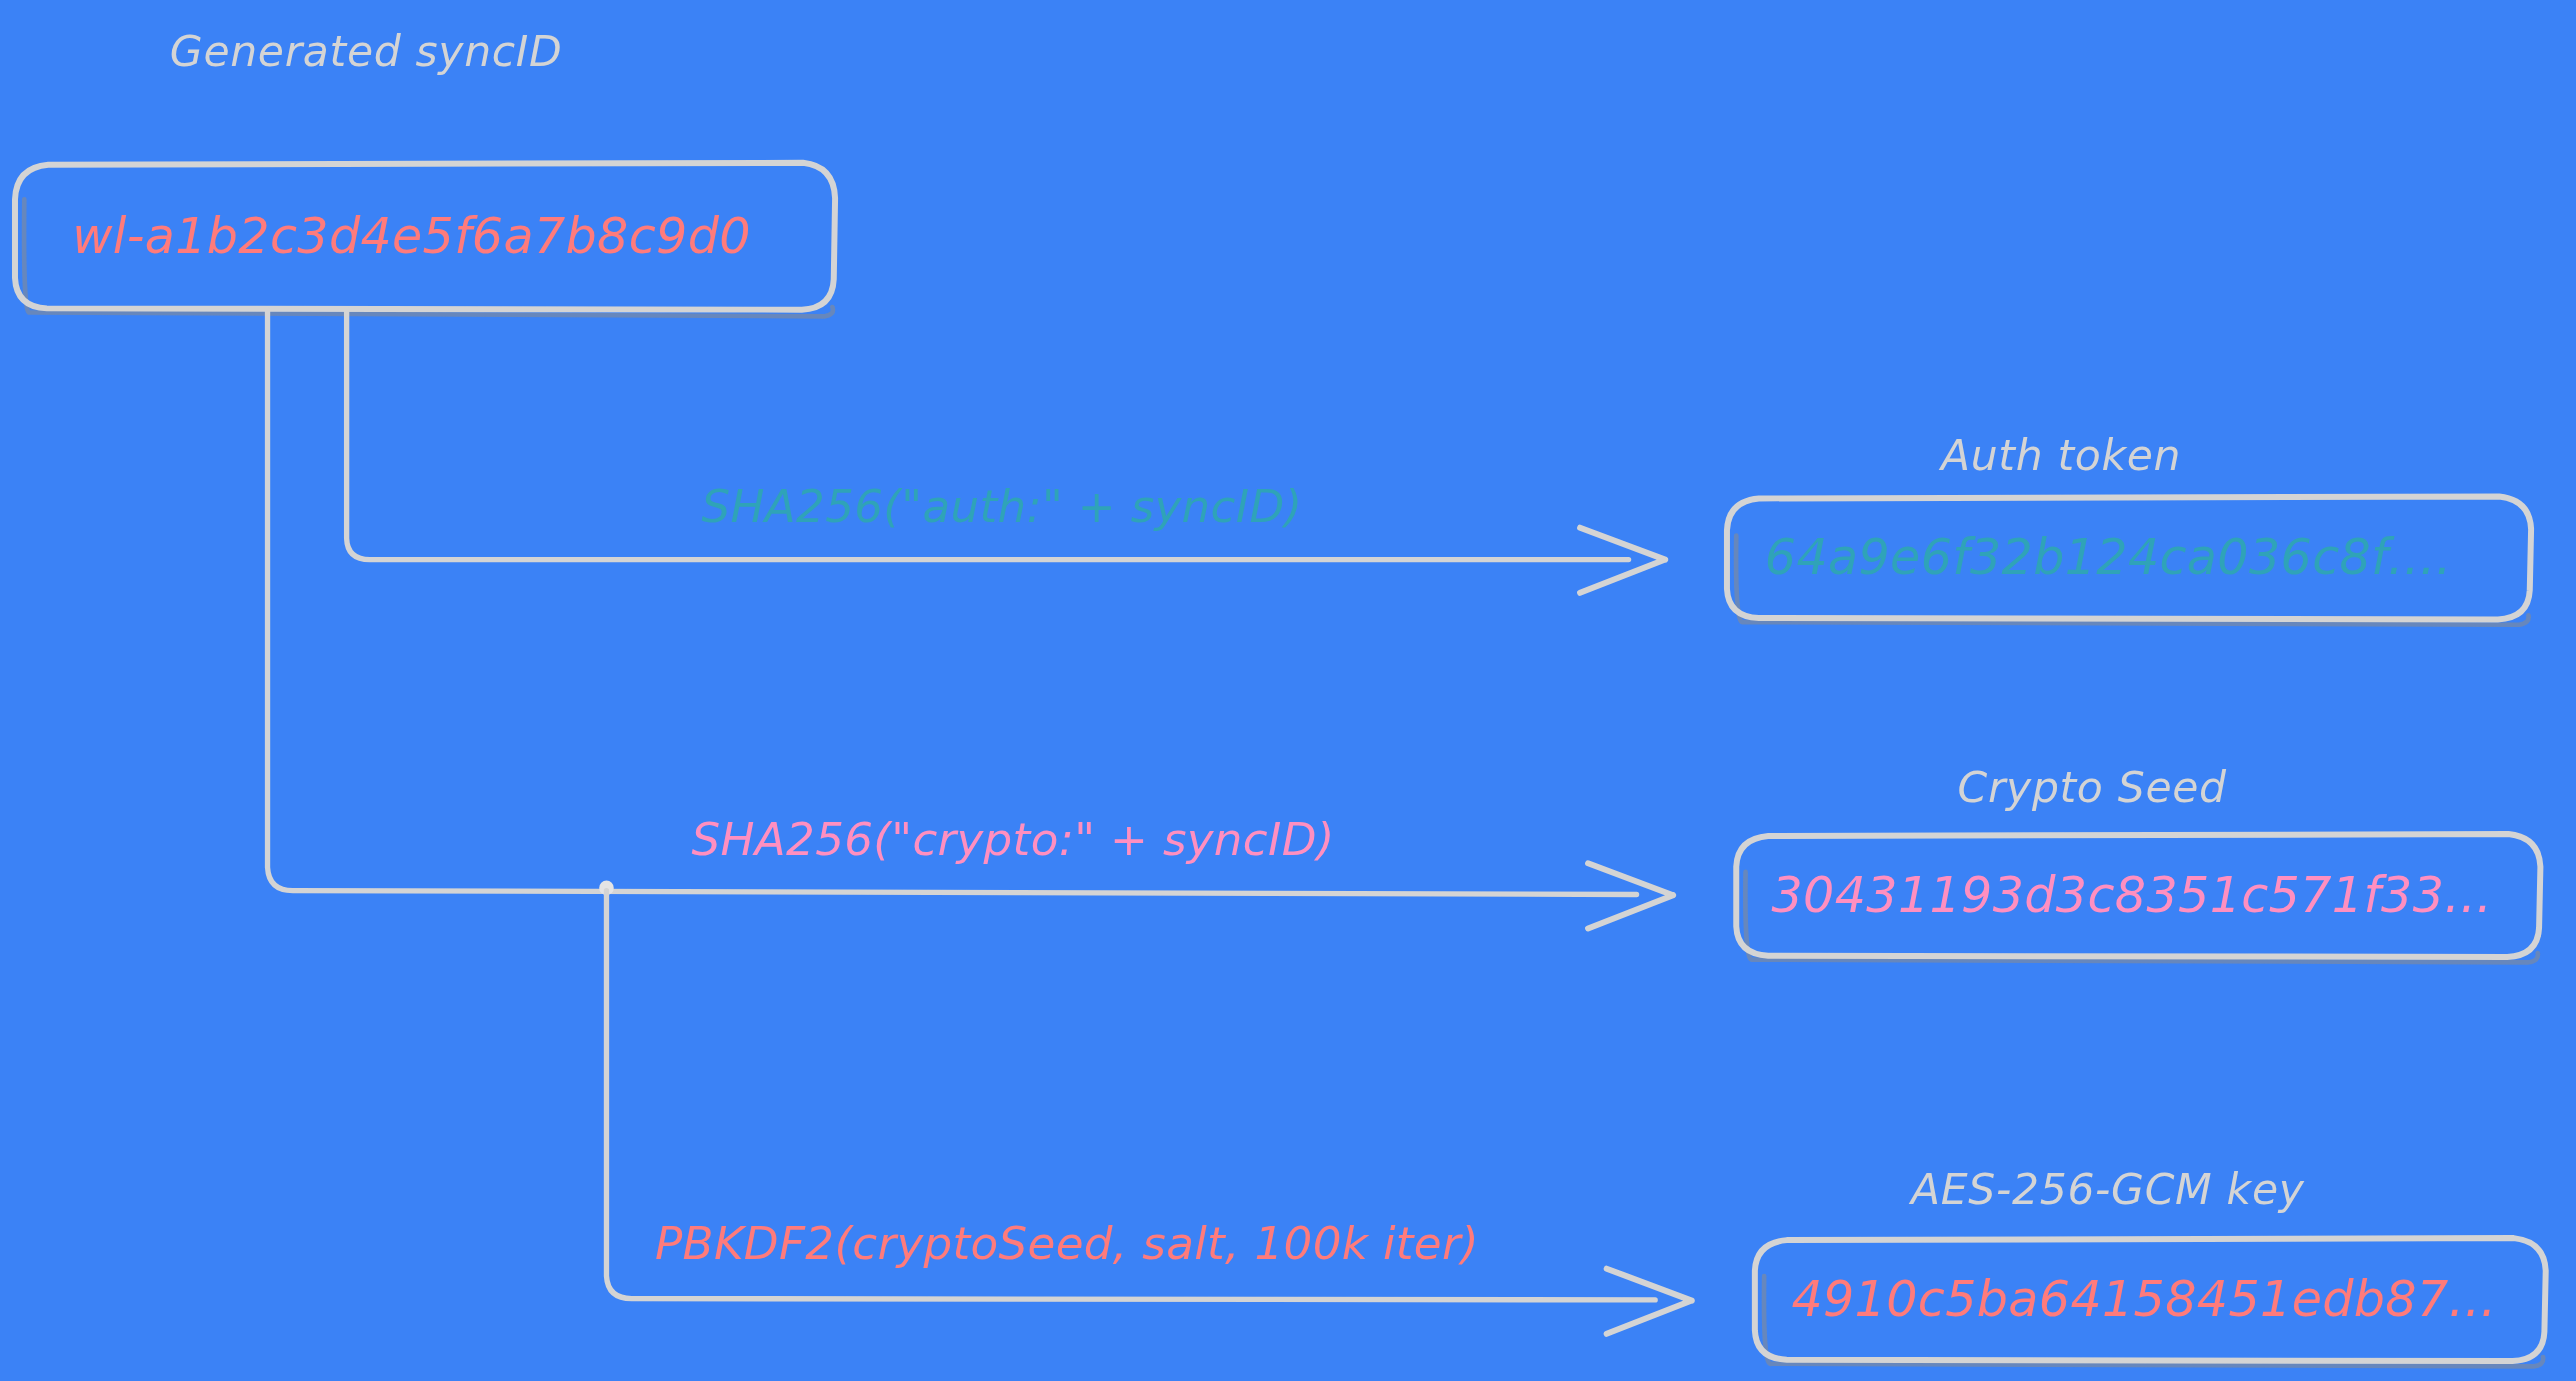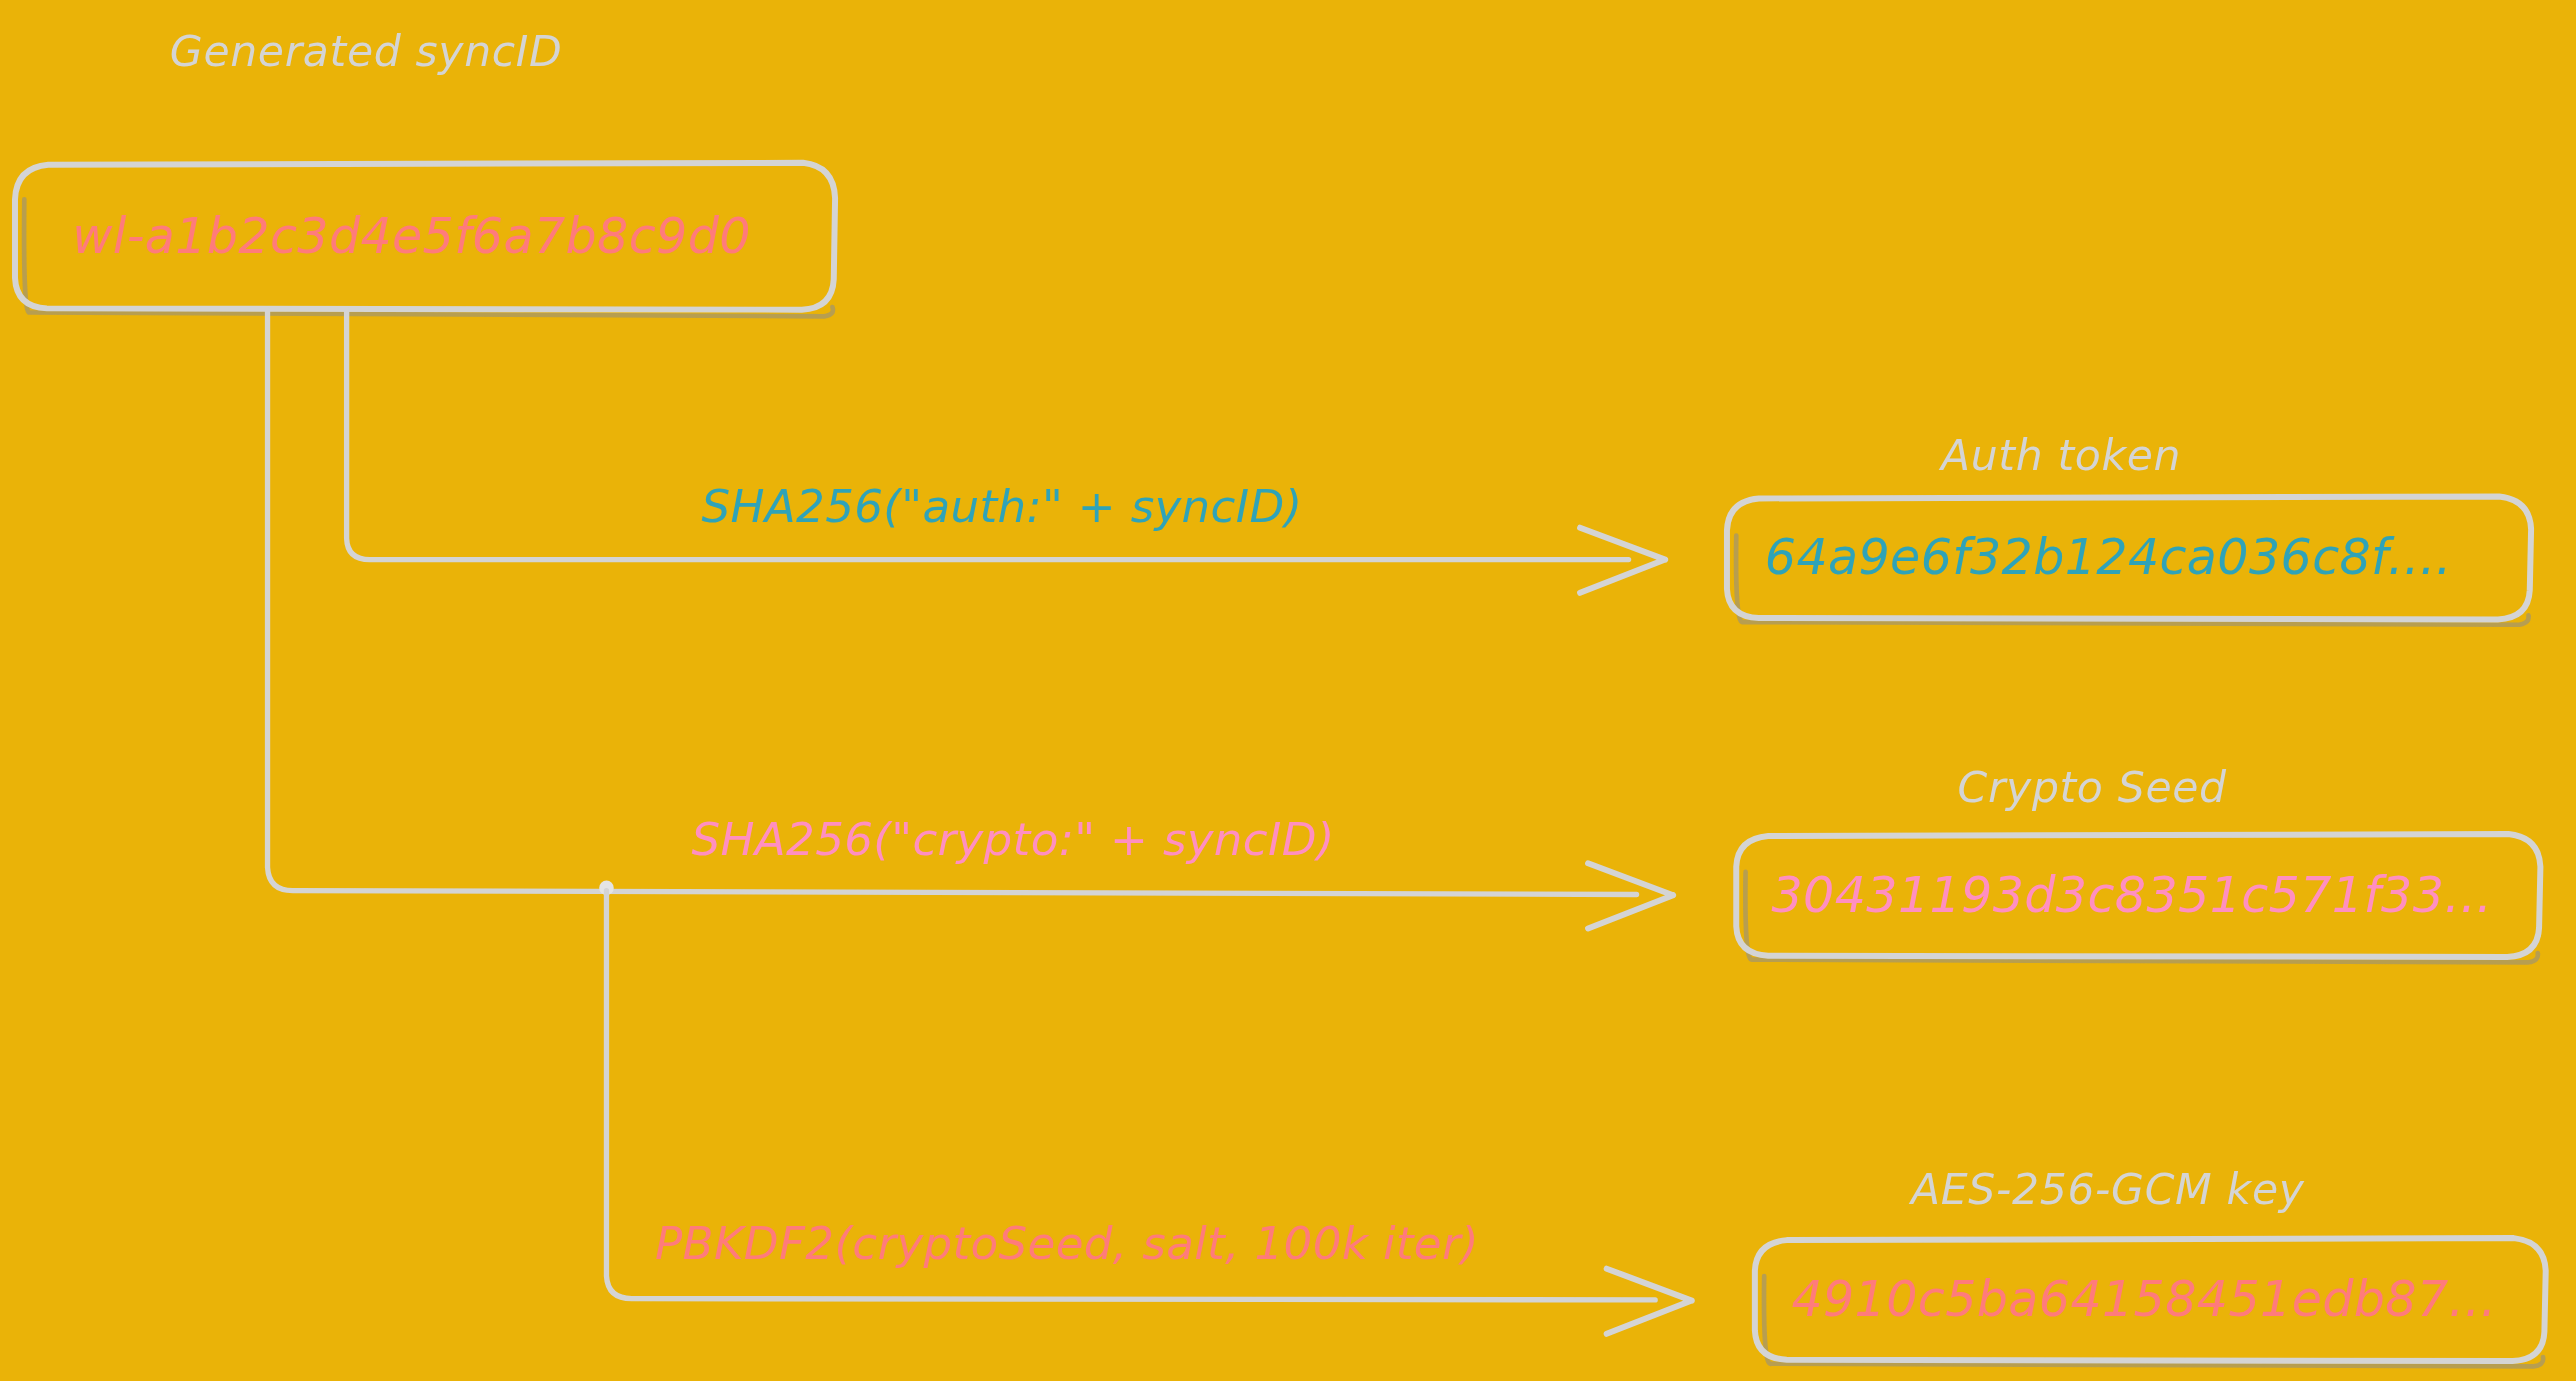--- a/index.html
+++ b/index.html
@@ -10,21 +10,21 @@
   body {
     width: 2576px;
     height: 1381px;
     overflow: hidden;
     font-family: "DejaVu Sans", sans-serif;
   }
   #diagram-root {
     position: relative;
     width: 2576px;
     height: 1381px;
-    background: #eab308;
+    background: #3b82f6;
   }
   svg#scene {
     position: absolute;
     top: 0;
     left: 0;
     width: 2576px;
     height: 1381px;
     display: block;
   }
   .node-box {

